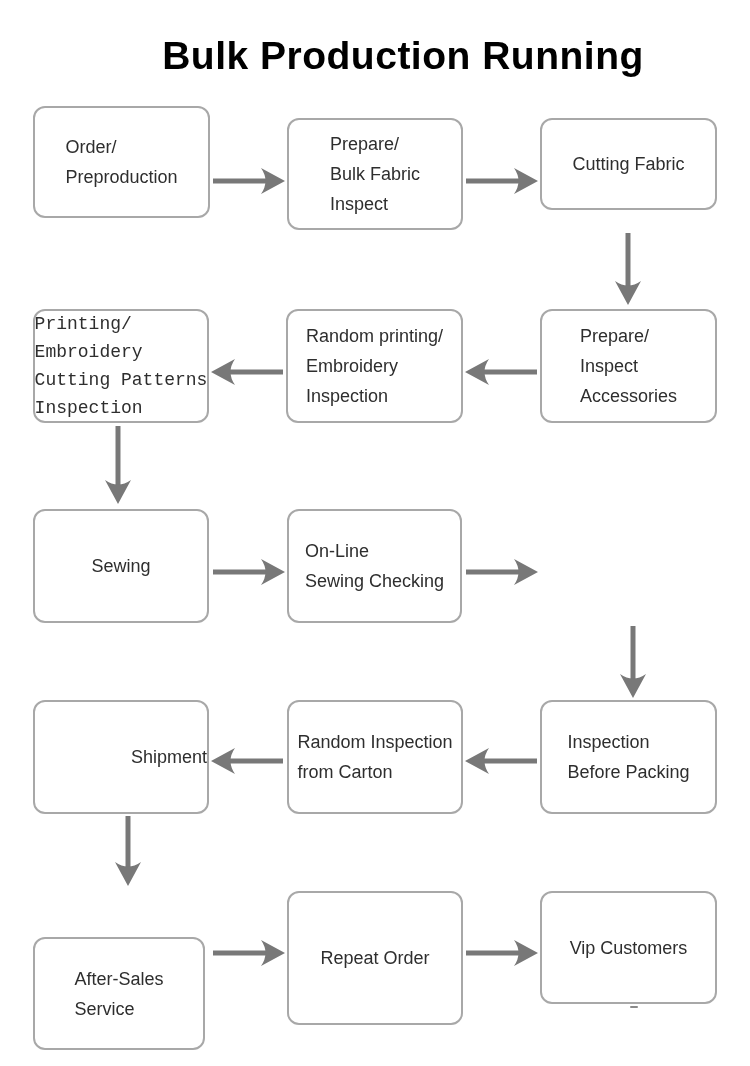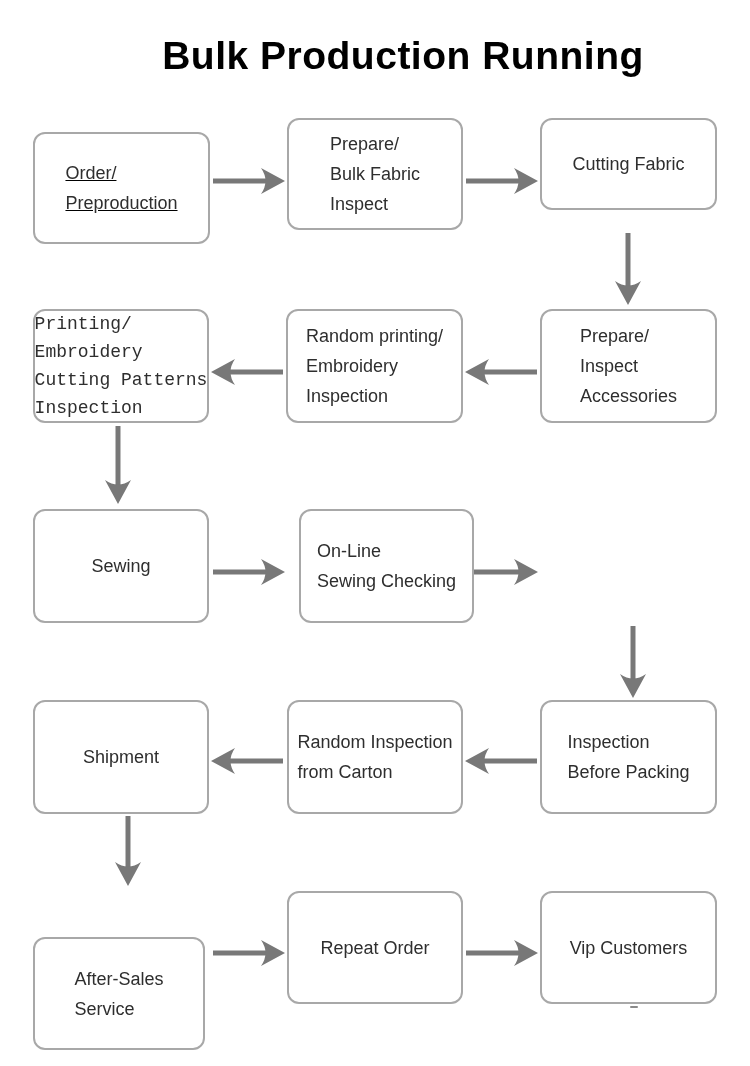--- a/index.html
+++ b/index.html
@@ -41,34 +41,34 @@
     font-size: 18px;
     line-height: 30px;
     color: #2e2e2e;
     text-align: left;
   }
   .txt.center { text-align: center; }
   .txt.tight { line-height: 28px; }
   .ln { display: block; white-space: nowrap; }
 
   
-  .n0  { left: 33px;  top: 132px; width: 177px; height: 112px; text-decoration: underline; }
+  .n0  { left: 33px;  top: 106px; width: 177px; height: 112px; }
   .n1  { left: 287px; top: 118px; width: 176px; height: 112px; }
   .n2  { left: 540px; top: 118px; width: 177px; height: 92px; }
   .n3  { left: 540px; top: 309px; width: 177px; height: 114px; }
   .n4  { left: 286px; top: 309px; width: 177px; height: 114px; }
   .n5  { left: 33px;  top: 309px; width: 176px; height: 114px; font-family: Liberation Mono, monospace; }
   .n6  { left: 33px;  top: 509px; width: 176px; height: 114px; }
-  .n7  { left: 287px; top: 509px; width: 175px; height: 114px; margin-left: 12px; }
+  .n7  { left: 287px; top: 509px; width: 175px; height: 114px; }
   .n8  { left: 540px; top: 509px; width: 177px; height: 114px; }
   .n9  { left: 540px; top: 700px; width: 177px; height: 114px; }
   .n10 { left: 287px; top: 700px; width: 176px; height: 114px; }
-  .n11 { left: 33px;  top: 700px; width: 176px; height: 114px; }
+  .n11 { left: 33px;  top: 700px; width: 176px; height: 114px; justify-content: flex-end; }
   .n12 { left: 33px;  top: 937px; width: 172px; height: 113px; }
-  .n13 { left: 287px; top: 891px; width: 176px; height: 113px; }
+  .n13 { left: 287px; top: 891px; width: 176px; height: 134px; }
   .n14 { left: 540px; top: 891px; width: 177px; height: 113px; }
 
   #edges {
     position: absolute;
     left: 0; top: 0;
     width: 750px; height: 1066px;
     pointer-events: none;
   }
   #edges line { stroke: #787878; stroke-width: 5; }
   #edges path { fill: #787878; stroke: none; }

